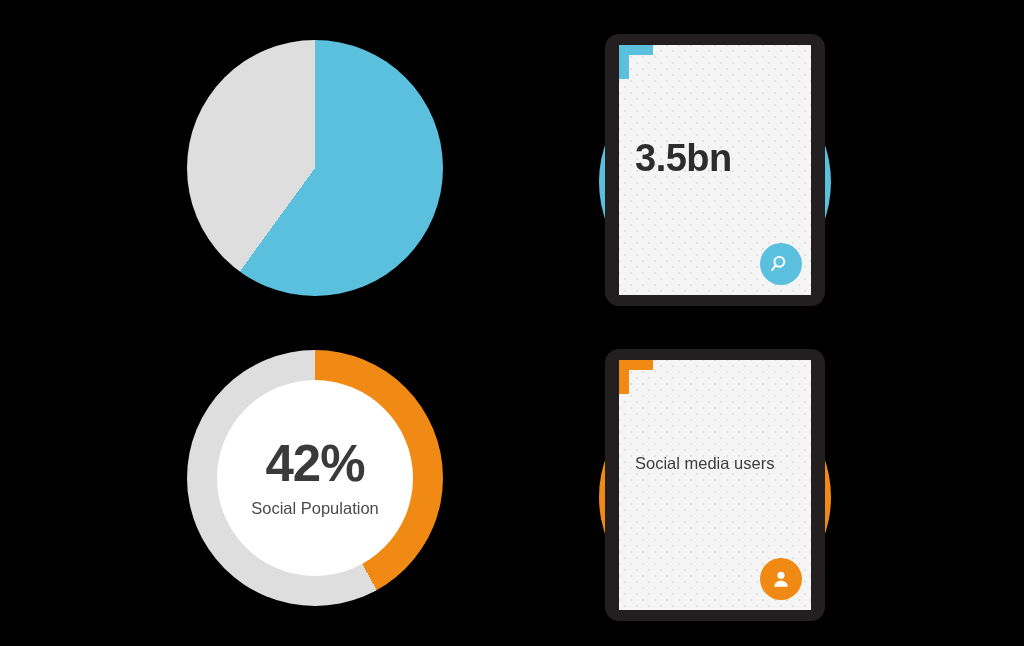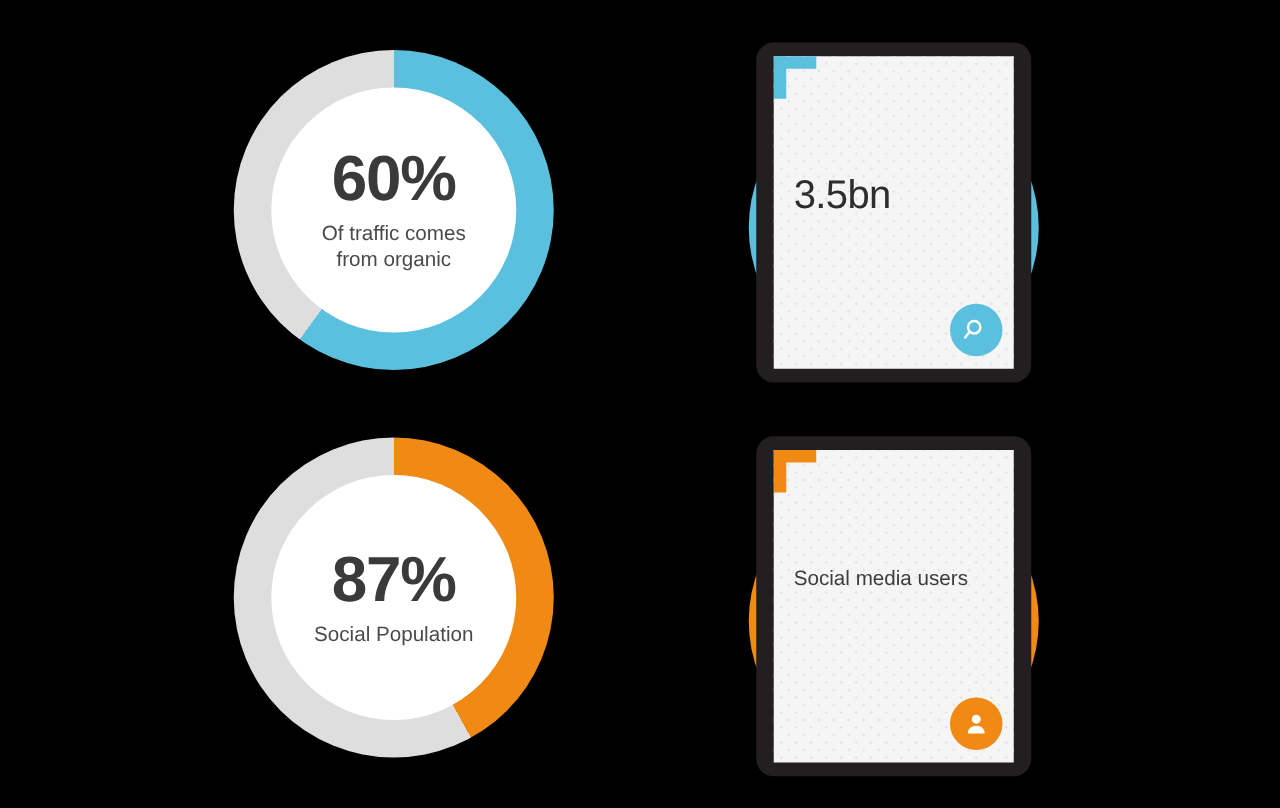--- a/index.html
+++ b/index.html
@@ -127,22 +127,22 @@
     width: 10px; height: 34px;
   }
 
   .card-text-block {
     position: absolute;
     left: 16px;
     top: 94px;
     right: 10px;
   }
   .card-value {
-    font-size: 32px;
-    font-weight: normal;
+    font-size: 38px;
+    font-weight: bold;
     color: #2d2d2d;
     line-height: 1;
     letter-spacing: -0.5px;
     margin: 0 0 13px 0;
   }
   .card-label {
     font-size: 16.5px;
     color: #3d3d3d;
     line-height: 1.2;
     margin: 0;
@@ -162,31 +162,26 @@
   }
   .card-icon-button svg { display: block; }
 </style>
 </head>
 <body style="background: rgb(0, 0, 0);">
 
 <div id="stage" style="background: rgb(0, 0, 0);">
 
   <div class="donut-widget" id="donut-traffic">
     <div class="donut-ring" id="ring-traffic" style="background: conic-gradient(rgb(91, 192, 222) 0deg, rgb(91, 192, 222) 216deg, rgb(222, 222, 222) 216deg, rgb(222, 222, 222) 360deg);"></div>
-    <div class="donut-hole">
-      <div class="donut-value">60%</div>
-      <div class="donut-caption">Of traffic comes
-from organic</div>
-    </div>
   </div>
 
   <div class="donut-widget" id="donut-population">
     <div class="donut-ring" id="ring-population" style="background: conic-gradient(rgb(240, 138, 20) 0deg, rgb(240, 138, 20) 151.2deg, rgb(222, 222, 222) 151.2deg, rgb(222, 222, 222) 360deg);"></div>
     <div class="donut-hole">
-      <div class="donut-value">87%</div>
+      <div class="donut-value">42%</div>
       <div class="donut-caption">Social Population</div>
     </div>
   </div>
 
   <div class="stat-card-widget" id="card-searches">
     <div class="card-blob" id="blob-searches" style="background: rgb(91, 192, 222);"></div>
     <div class="card-bezel"></div>
     <div class="card-sheet">
 
       <div class="card-corner-bracket">

